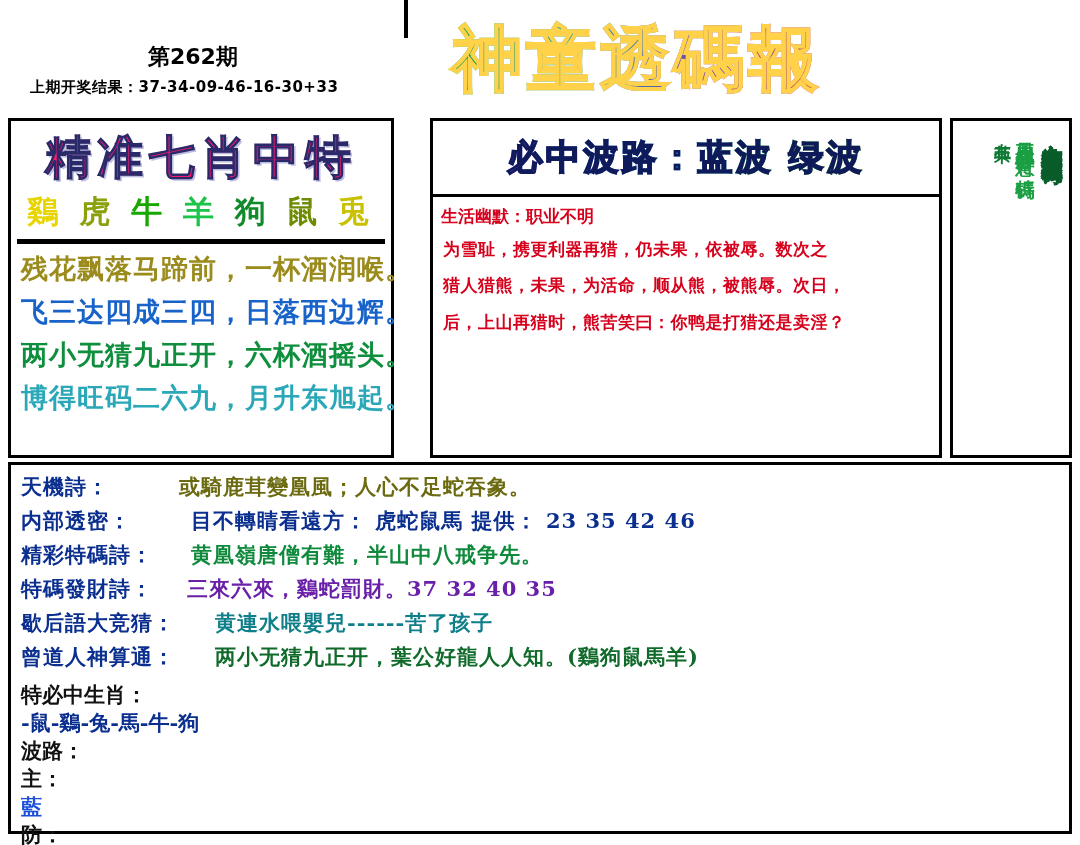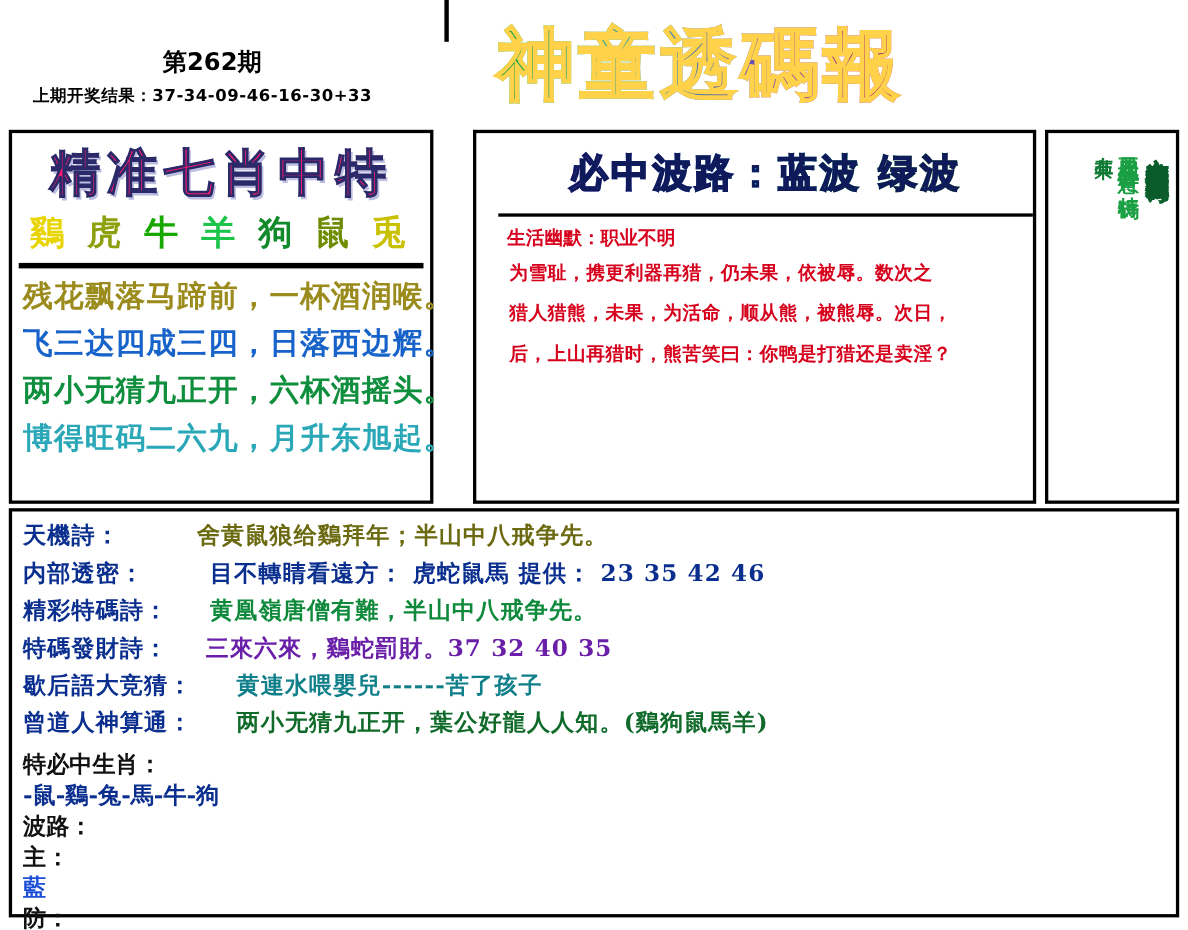--- a/index.html
+++ b/index.html
@@ -73,21 +73,21 @@
     font-size:27px; font-weight:bold; letter-spacing:1px;
     font-family:"DejaVu Serif", serif;
     margin:7px 0 0 10px; white-space:nowrap;
   }
   .poem-line.c1 { color:#9a8b1c; }
   .poem-line.c2 { color:#1763c9; }
   .poem-line.c3 { color:#0f8f3d; }
   .poem-line.c4 { color:#2aa8b8; }
 
   
-  #panel-mid { left:422px; top:0; width:512px; height:340px;padding-left:20px; }
+  #panel-mid { left:422px; top:0; width:512px; height:340px; }
   #mid-head {
     height:76px; border-bottom:3px solid #000;
     display:flex; align-items:center; justify-content:center;
     overflow:hidden;
   }
   #mid-head .txt {
     font-size:35px; font-weight:bold; letter-spacing:3px;
     font-family:"DejaVu Serif", serif;
     white-space:nowrap;
     background:linear-gradient(90deg,#7d4fd0 0%,#2f6fd0 30%,#1a8fd0 48%,#19a84a 72%,#7ac92a 100%);
@@ -211,21 +211,21 @@
       <div class="vcol" id="vcol-3">在其中</div>
     </div>
   </div>
 </div>
 
 <div id="panel-bottom">
 
 
   <div class="brow">
     <span class="blabel">天機詩：</span>
-    <span class="bval v-olive pad-2">舍黄鼠狼给鷄拜年；半山中八戒争先。</span>
+    <span class="bval v-olive pad-2">或騎鹿茸變凰風；人心不足蛇吞象。</span>
   </div>
 
   <div class="brow">
     <span class="blabel">内部透密：</span>
     <span class="bval v-blue pad-3">目不轉睛看遠方： 虎蛇鼠馬 提供： 23 35 42 46</span>
   </div>
 
   <div class="brow">
     <span class="blabel">精彩特碼詩：</span>
     <span class="bval v-green pad-4">黄凰嶺唐僧有難，半山中八戒争先。</span>

